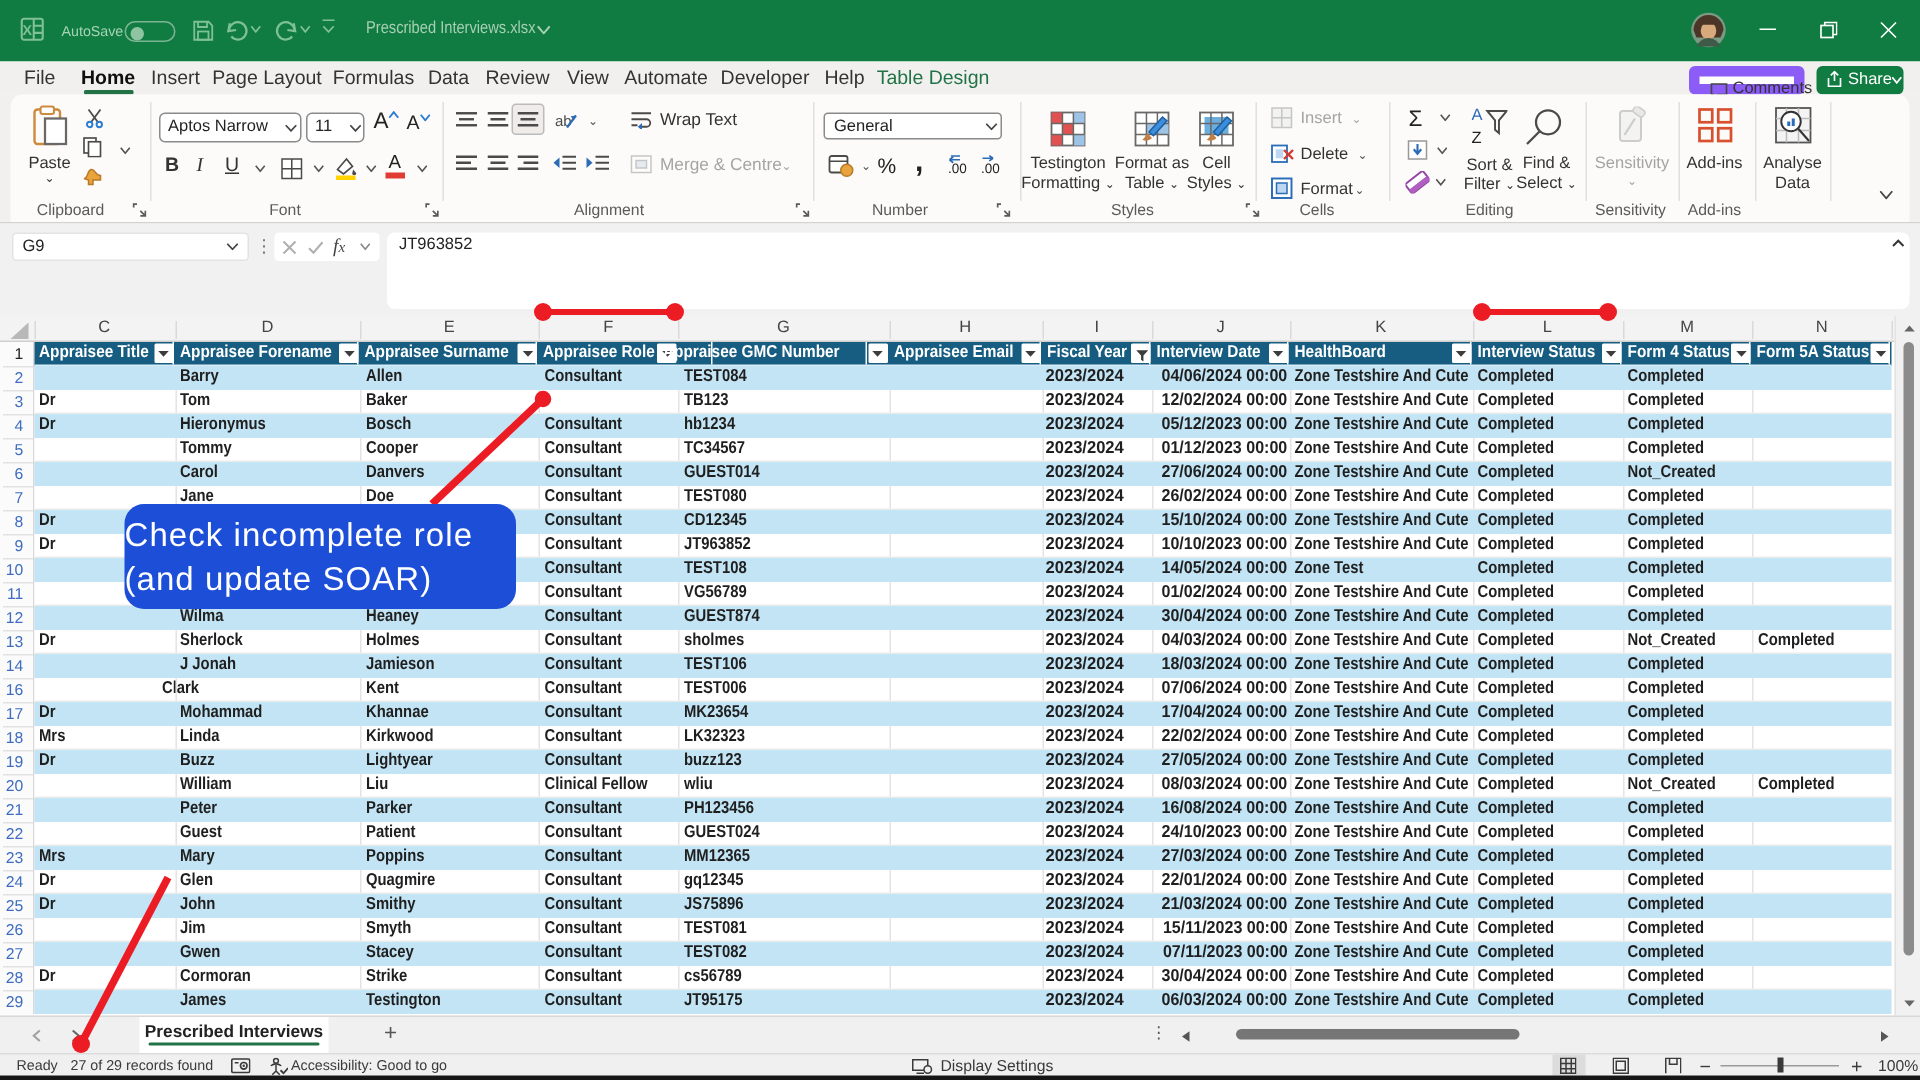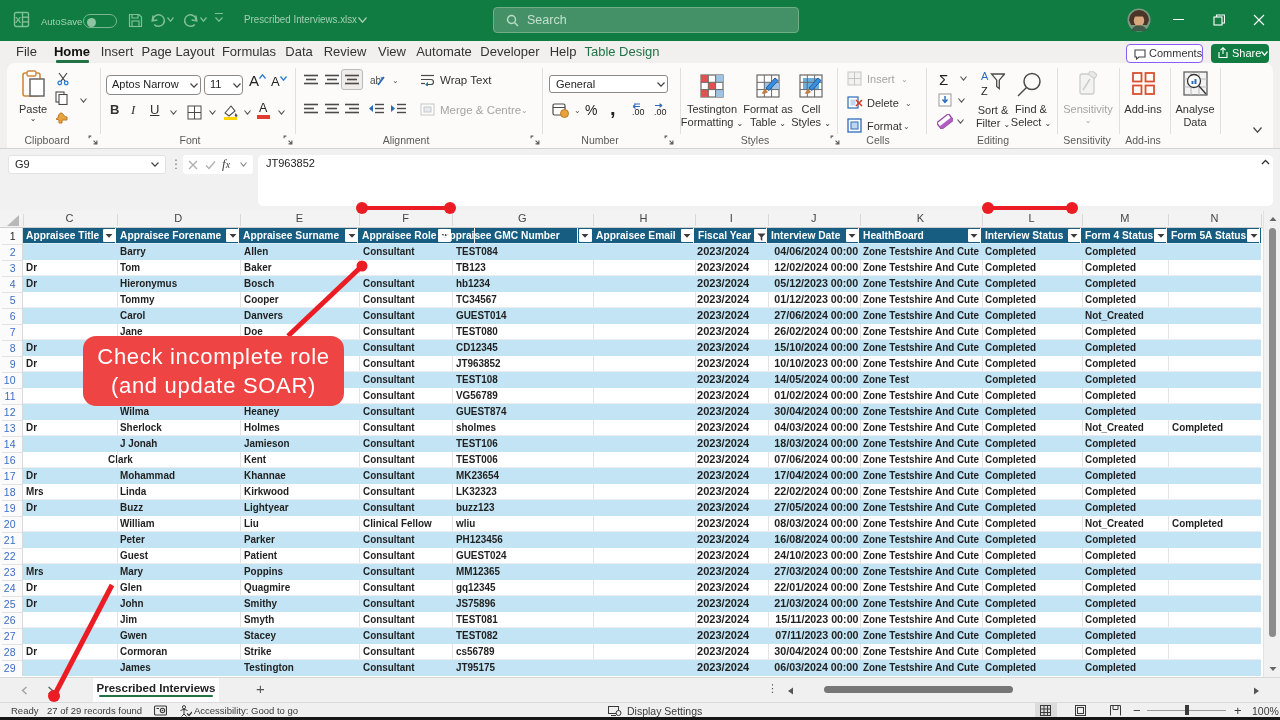--- a/index.html
+++ b/index.html
@@ -43,21 +43,21 @@
 .fy{padding-left:2px}
 .white .hline{position:absolute;left:0;bottom:0;width:100%;height:1px;background:#ececec}
 #vsb{left:1263px;top:211px;width:17px;height:466px;background:#f1f1f1;border-left:1px solid #e2e2e2}
 #vthumb{position:absolute;left:5px;top:17px;width:7px;height:409px;background:#8b8b8b;border-radius:4px}
 #sbar{left:0;top:677px;width:1280px;height:25px;background:#f0f0f0;border-top:1px solid #d8d8d8;font-size:12px;color:#444}
 #stab{position:absolute;left:93px;top:0;width:126px;height:25px;background:#fff;text-align:center;font-weight:700;color:#222;line-height:21px;font-size:11.5px}
 #stab u{text-decoration:none}
 #hthumb{position:absolute;left:824px;top:8px;width:189px;height:7px;background:#767676;border-radius:3.5px}
 #stat{left:0;top:702px;width:1280px;height:14.5px;background:#f0f0f0;border-top:1px solid #dcdcdc;font-size:9.5px;color:#3a3a3a}
 #blk{left:0;top:716.5px;width:1280px;height:3.5px;background:#161616}
-.callout{position:absolute;background:#ef4444;border-radius:13px;color:#fff;text-align:center;font-size:22px;letter-spacing:.7px;z-index:50}
+.callout{position:absolute;background:#1d4ed8;border-radius:13px;color:#fff;font-size:22px;letter-spacing:.7px;z-index:50}
 #anno{left:0;top:0;width:1280px;height:720px;z-index:49;pointer-events:none}
 </style></head><body>
 <div id="page">
 <div class="ab" id="tbar">
 <svg class="ab" style="left:13px;top:11px" width="17" height="17" viewBox="0 0 17 17">
         <g fill="none" stroke="#7fc194" stroke-width="1.4">
           <rect x="1.5" y="1.5" width="14" height="14" rx="1.5"></rect>
           <line x1="9.5" y1="1.5" x2="9.5" y2="15.5"></line>
           <line x1="9.5" y1="6.2" x2="15.5" y2="6.2"></line>
           <line x1="9.5" y1="10.9" x2="15.5" y2="10.9"></line>
@@ -90,27 +90,20 @@
         <path d="M0.5 0.5 L3.5 4.2 L6.5 0.5" fill="none" stroke="#7fc194" stroke-width="1.2"></path>
       </svg>
 <div class="ab" style="left:215px;top:13px;width:8px;height:1.2px;background:#7fc194"></div>
 <svg class="ab" style="left:215px;top:17px" width="8" height="5" viewBox="0 0 8 5">
         <path d="M0.5 0.5 L4.0 4.2 L7.5 0.5" fill="none" stroke="#7fc194" stroke-width="1.2"></path>
       </svg>
 <div class="ab" style="left:244px;top:13px;font-size:11.5px;color:#a6cfb5;white-space:nowrap"><span style="display:inline-block;transform:scaleX(.85);transform-origin:0 50%">Prescribed Interviews.xlsx</span></div>
 <svg class="ab" style="left:358px;top:17px" width="9" height="6" viewBox="0 0 9 6">
         <path d="M0.5 0.5 L4.5 5.2 L8.5 0.5" fill="none" stroke="#a6cfb5" stroke-width="1.3"></path>
       </svg>
-<div class="ab" style="left:493px;top:7px;width:306px;height:26px;background:#459167;border:1px solid #6fae87;border-radius:4px">
-        <svg class="ab" style="left:12px;top:6px" width="13" height="13" viewBox="0 0 13 13">
-          <circle cx="5.5" cy="5.5" r="4" fill="none" stroke="#bcdcc8" stroke-width="1.4"></circle>
-          <line x1="8.5" y1="8.5" x2="12" y2="12" stroke="#bcdcc8" stroke-width="1.4"></line>
-        </svg>
-        <div class="ab" style="left:33px;top:5px;font-size:12.5px;color:#c4e0cf">Search</div>
-      </div>
 <svg class="ab" style="left:1127px;top:8px" width="24" height="24" viewBox="0 0 24 24">
         <circle cx="12" cy="12" r="11.5" fill="#7a9a84"></circle>
         <path d="M2 12 a10 10 0 0 1 20 0 l-2 5 h-16 z" fill="#4a3527"></path>
         <ellipse cx="12" cy="12.5" rx="5.2" ry="6" fill="#d9a97e"></ellipse>
         <path d="M4 23 a8.5 8.5 0 0 1 16 0 z" fill="#3f5a48"></path>
         <path d="M6.8 9 a5.4 5.4 0 0 1 10.4 0 l-1 -0.5 h-8.4 z" fill="#4a3527"></path>
       </svg>
 <div class="ab" style="left:1173px;top:19px;width:11px;height:1.4px;background:#fff"></div>
 <svg class="ab" style="left:1213px;top:14px" width="12" height="12" viewBox="0 0 12 12">
         <rect x="1" y="3" width="8" height="8" fill="none" stroke="#fff" stroke-width="1.1"></rect>
@@ -127,21 +120,21 @@
 <div class="rtab" style="left:178px;transform:translateX(-50%);">Page Layout</div>
 <div class="rtab" style="left:249px;transform:translateX(-50%);">Formulas</div>
 <div class="rtab" style="left:299px;transform:translateX(-50%);">Data</div>
 <div class="rtab" style="left:345px;transform:translateX(-50%);">Review</div>
 <div class="rtab" style="left:392px;transform:translateX(-50%);">View</div>
 <div class="rtab" style="left:444px;transform:translateX(-50%);">Automate</div>
 <div class="rtab" style="left:510px;transform:translateX(-50%);">Developer</div>
 <div class="rtab" style="left:563px;transform:translateX(-50%);">Help</div>
 <div class="rtab" style="left:622px;transform:translateX(-50%);color:#217346">Table Design</div>
 <div class="ab" style="left:56px;top:19px;width:33px;height:2.5px;background:#217346;border-radius:1px"></div>
-<div class="ab" style="left:1126px;top:2.5px;width:77px;height:19px;background:#fff;border:1px solid #8b5cf6;border-radius:4px;font-size:11px;color:#333;line-height:17px">
+<div class="ab" style="left:1126px;top:2.5px;width:77px;height:19px;background:#fff;border:7px solid #8b5cf6;border-radius:4px;font-size:11px;color:#333;line-height:17px">
         <svg style="position:absolute;left:7px;top:4px" width="12" height="11" viewBox="0 0 12 11">
           <path d="M1 1 h10 v7 h-6 l-2.5 2 v-2 h-1.5 z" fill="none" stroke="#444" stroke-width="1.1"></path>
         </svg>
         <span style="position:absolute;left:22px">Comments</span>
       </div>
 <div class="ab" style="left:1211px;top:2.5px;width:58px;height:19px;background:#107c41;border-radius:4px;font-size:11px;color:#fff;line-height:18px">
         <svg style="position:absolute;left:6px;top:3.5px" width="12" height="12" viewBox="0 0 12 12">
           <path d="M2 5 v5.5 h8 V5 M6 7 V1 M3.5 3.2 L6 .8 L8.5 3.2" fill="none" stroke="#fff" stroke-width="1.1"></path>
         </svg>
         <span style="position:absolute;left:21px">Share</span>

